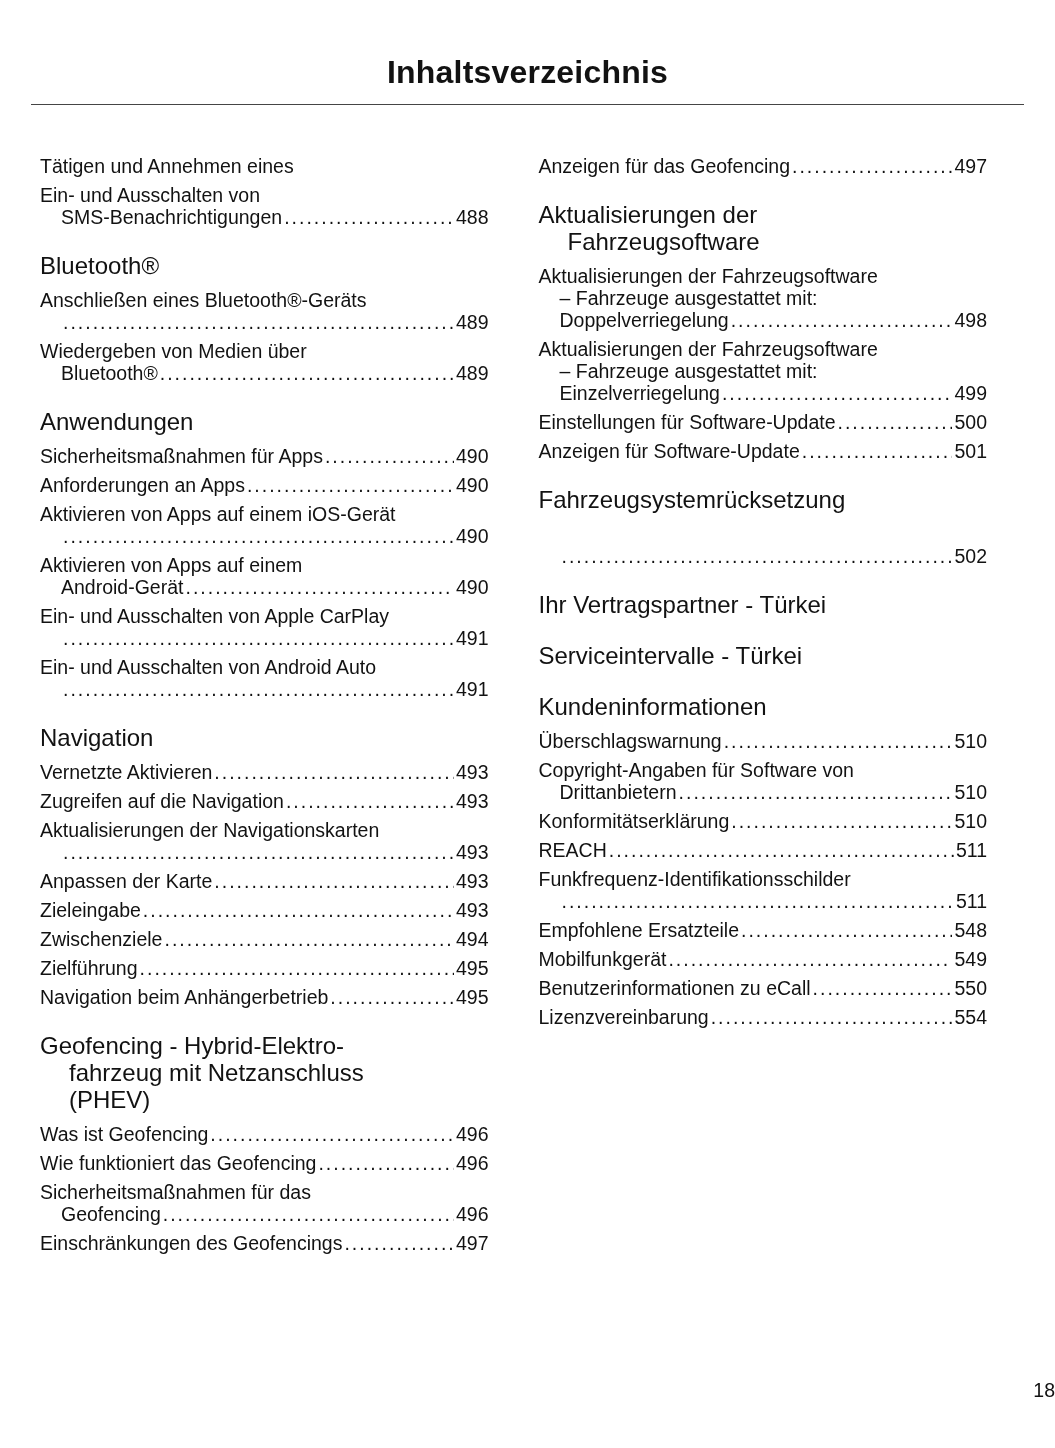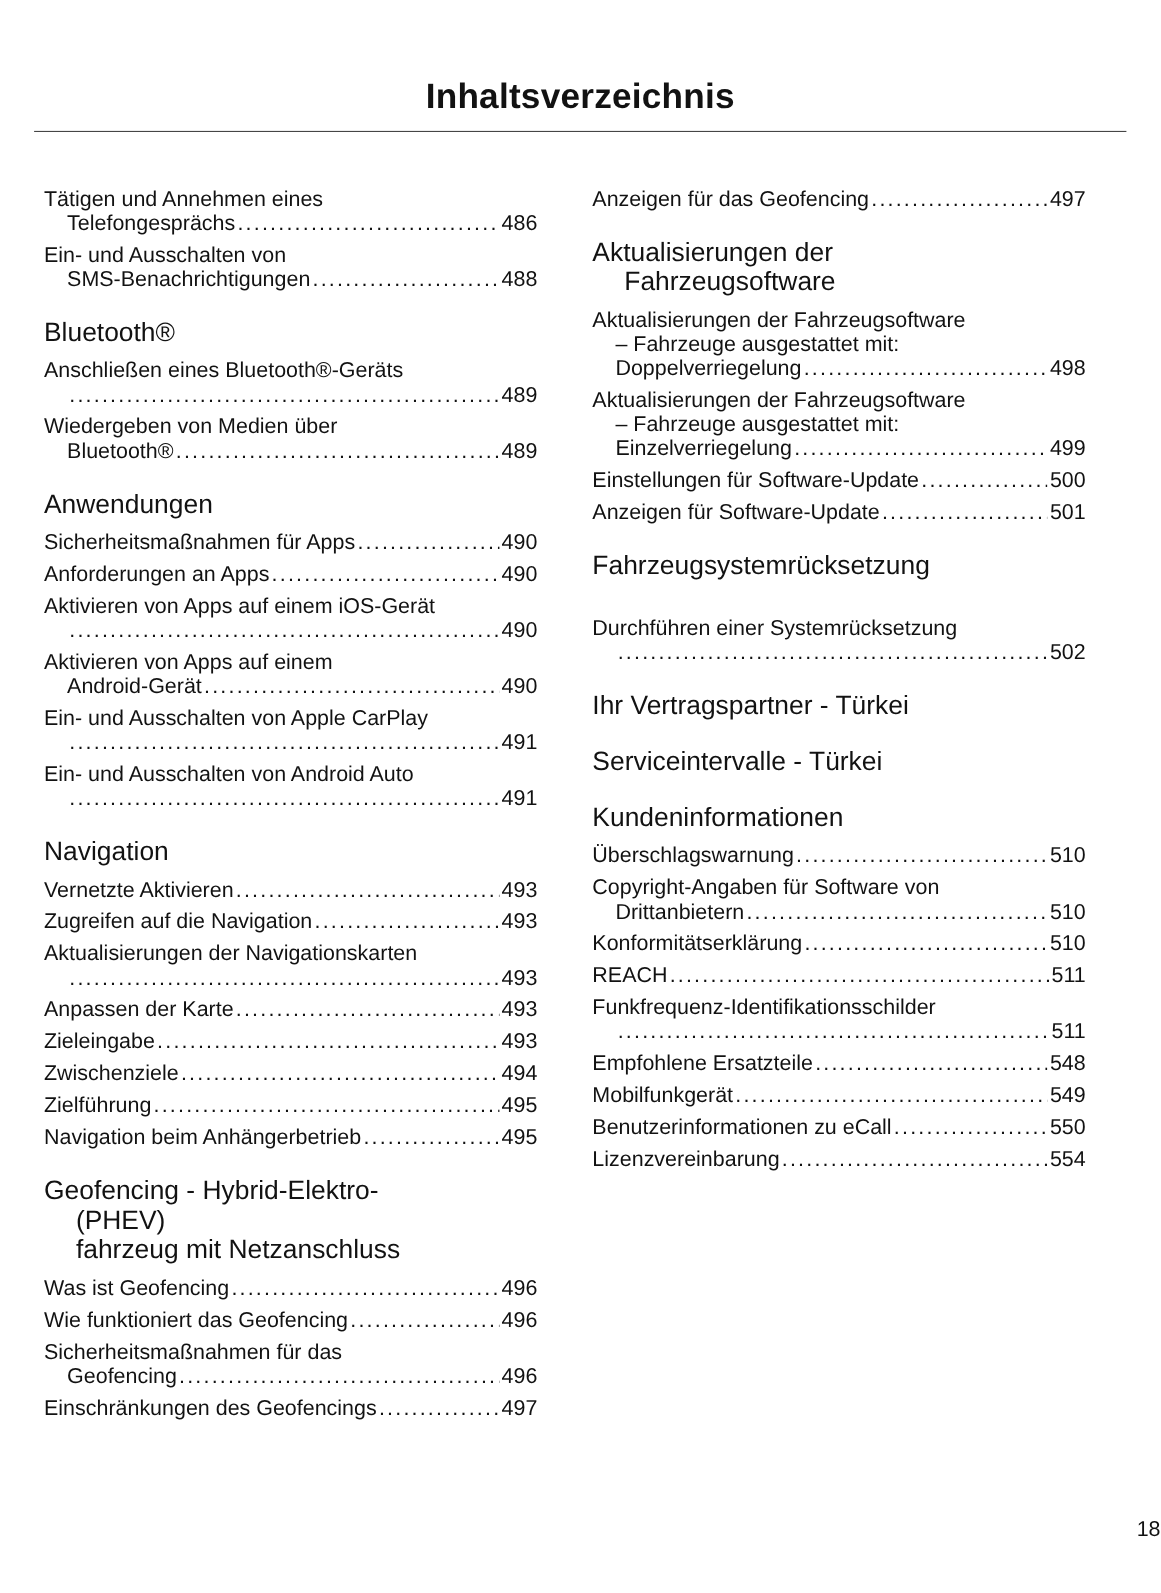--- a/index.html
+++ b/index.html
@@ -5,21 +5,21 @@
   * { margin:0; padding:0; box-sizing:border-box; }
   html, body { background:#ffffff; }
   body {
     width:1055px; height:1448px;
     font-family:"Liberation Sans","DejaVu Sans",sans-serif;
     color:#121212;
   }
   .page { position:relative; width:1055px; height:1448px; background:#ffffff; overflow:hidden; }
 
   .title {
-    padding-top:69px; text-align:center;
+    padding-top:54px; text-align:center;
     font-size:32px; line-height:37px; font-weight:700; color:#121212;
     letter-spacing:0.2px;
   }
   .rule { border-top:1.5px solid #454545; margin:13px 31px 0 31px; }
 
   .columns { display:flex; gap:50px; margin:50px 68px 0 40px; }
   .col { flex:1 1 0; min-width:0; }
 
   .toc-entry { font-size:19.5px; line-height:22px; margin-bottom:7px; }
   .entry-line.cont { padding-left:21px; }
@@ -43,25 +43,20 @@
 </head>
 <body>
 
 <div class="page">
   <h1 class="title">Inhaltsverzeichnis</h1>
   <div class="rule"></div>
   <div class="columns">
     <section class="col" id="col-left">
         <div class="toc-entry">
           <div class="entry-line">Tätigen und Annehmen eines</div>
-          <div class="entry-line cont dots-line">
-            <span class="entry-text">Telefongesprächs</span>
-            <span class="leader"></span>
-            <span class="entry-page">486</span>
-          </div>
         </div>
         <div class="toc-entry">
           <div class="entry-line">Ein- und Ausschalten von</div>
           <div class="entry-line cont dots-line">
             <span class="entry-text">SMS-Benachrichtigungen</span>
             <span class="leader"></span>
             <span class="entry-page">488</span>
           </div>
         </div>
         <div class="toc-heading">
@@ -187,22 +182,22 @@
         </div>
         <div class="toc-entry">
           <div class="entry-line dots-line">
             <span class="entry-text">Navigation beim Anhängerbetrieb</span>
             <span class="leader"></span>
             <span class="entry-page">495</span>
           </div>
         </div>
         <div class="toc-heading">
           <div class="heading-line">Geofencing - Hybrid-Elektro-</div>
+          <div class="heading-line cont">fahrzeug mit Netzanschluss</div>
           <div class="heading-line cont">(PHEV)</div>
-          <div class="heading-line cont">fahrzeug mit Netzanschluss</div>
         </div>
         <div class="toc-entry">
           <div class="entry-line dots-line">
             <span class="entry-text">Was ist Geofencing</span>
             <span class="leader"></span>
             <span class="entry-page">496</span>
           </div>
         </div>
         <div class="toc-entry">
           <div class="entry-line dots-line">
@@ -269,21 +264,20 @@
             <span class="entry-text">Anzeigen für Software-Update</span>
             <span class="leader"></span>
             <span class="entry-page">501</span>
           </div>
         </div>
         <div class="toc-heading">
           <div class="heading-line">Fahrzeugsystemrücksetzung</div>
         </div>
         <div class="spacer"></div>
         <div class="toc-entry">
-          <div class="entry-line">Durchführen einer Systemrücksetzung</div>
           <div class="entry-line cont dots-line">
             <span class="entry-text"></span>
             <span class="leader"></span>
             <span class="entry-page">502</span>
           </div>
         </div>
         <div class="toc-heading">
           <div class="heading-line">Ihr Vertragspartner - Türkei</div>
         </div>
         <div class="toc-heading">

